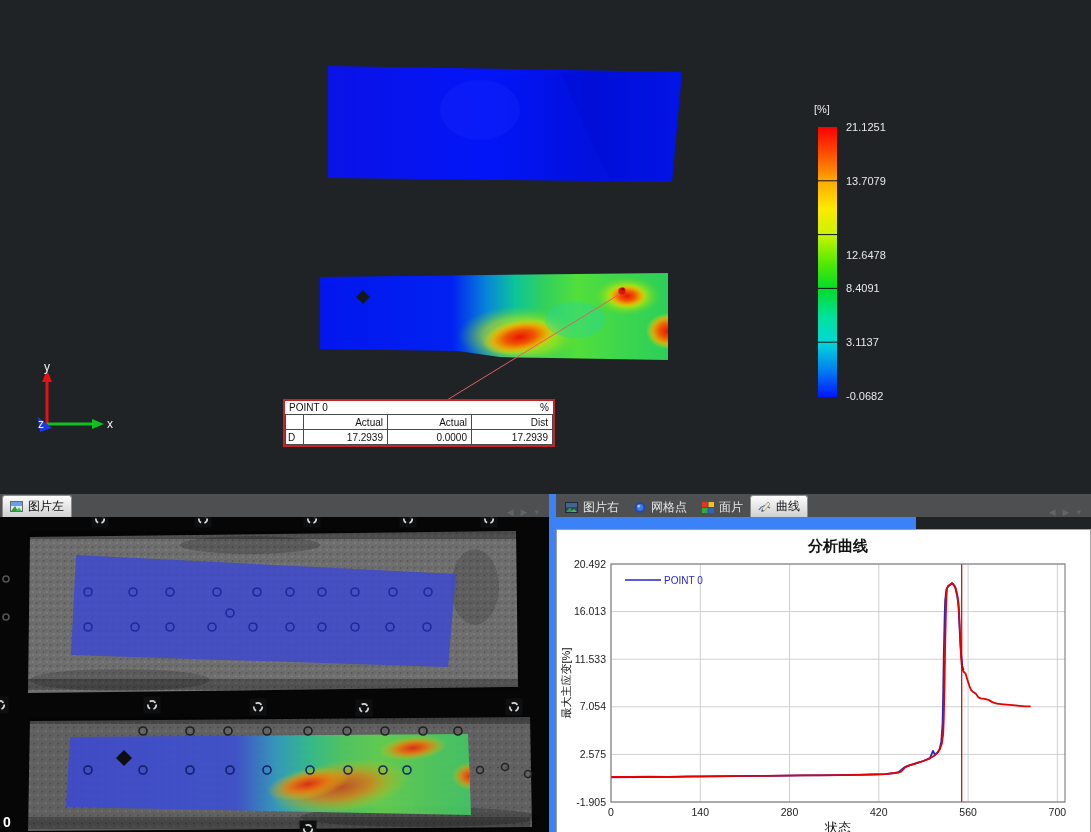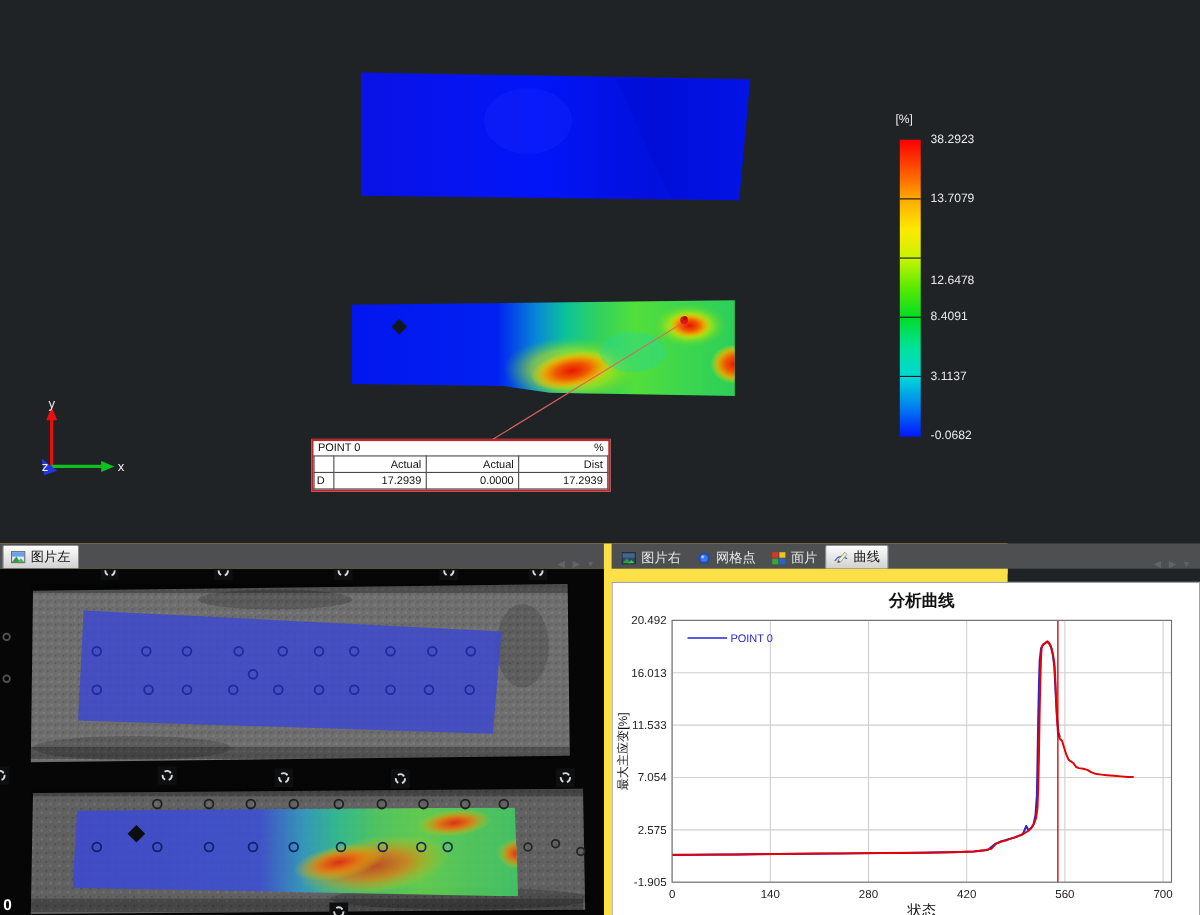--- a/index.html
+++ b/index.html
@@ -16,21 +16,21 @@
   .anno-title{display:flex;justify-content:space-between;padding:0 4px;height:13px;line-height:13px;}
   .anno table{width:100%;border-collapse:collapse;table-layout:fixed;padding-left:24px;}
   .anno td{border:1px solid #4a4a4a;height:14px;padding:0 4px 0 2px;overflow:hidden;white-space:nowrap;}
   .anno td.num{text-align:right;}
   
   .out-title{position:absolute;left:0;top:506px;width:916px;height:16px;box-sizing:border-box;
     background:linear-gradient(#dadada,#bdbdbd);border-bottom:1px solid #979797;
     font-size:11px;color:#333;line-height:15px;padding-left:5px;}
   .out-btns{position:absolute;right:6px;top:1px;display:flex;gap:10px;align-items:center;}
   .pinbtn,.closebtn{width:13px;height:13px;color:#555;font-size:11px;line-height:13px;text-align:center;cursor:default;}
-  .bottom{position:absolute;left:0;top:494px;width:916px;height:338px;background:#fde047;text-align:center;}
+  .bottom{position:absolute;left:0;top:494px;width:916px;height:338px;background:#3b82f6;text-align:center;}
   .panel{position:absolute;top:0;height:338px;}
   .panel-left{left:0;width:549px;}
   .panel-right{left:556px;width:535px;}
   .tabbar{position:absolute;left:0;top:0;right:0;height:23px;background:#4d4f50;
     display:flex;align-items:flex-end;padding-left:2px;box-sizing:border-box;}
   .tab{height:20px;display:flex;align-items:center;gap:4px;padding:0 7px;font-size:12px;color:#e6e6e6;}
   .tab.active{background:linear-gradient(#fdfdfd,#d0d0d0);color:#111;border:1px solid #8c8c8c;
     border-bottom:none;border-radius:3px 3px 0 0;height:21px;}
   .ticon{display:inline-flex;width:14px;height:13px;}
   .nav{margin-left:auto;display:flex;gap:7px;padding-right:10px;color:#626465;font-size:9px;align-items:center;}
@@ -133,21 +133,21 @@
         <rect x="818" y="127" width="19" height="270" fill="url(#scaleGrad)"></rect>
         <line x1="818" y1="180.8" x2="837" y2="180.8" stroke="#101010"></line>
         <line x1="818" y1="234.6" x2="837" y2="234.6" stroke="#101010"></line>
         <line x1="818" y1="288.4" x2="837" y2="288.4" stroke="#101010"></line>
         <line x1="818" y1="342.2" x2="837" y2="342.2" stroke="#101010"></line>
       </g>
     </svg>
 
     <div class="scale-unit">[%]</div>
     <div id="scale-labels">
-        <div class="scale-label" style="top: 121px;">38.2923</div>
+        <div class="scale-label" style="top: 121px;">21.1251</div>
         <div class="scale-label" style="top: 174.8px;">13.7079</div>
         <div class="scale-label" style="top: 228.6px; margin-top: 20px;">12.6478</div>
         <div class="scale-label" style="top: 282.4px;">8.4091</div>
         <div class="scale-label" style="top: 336.2px;">3.1137</div>
         <div class="scale-label" style="top: 390px;">-0.0682</div>
       </div>
 
     <div class="anno">
       <div class="anno-title">
         <span>POINT 0</span>

